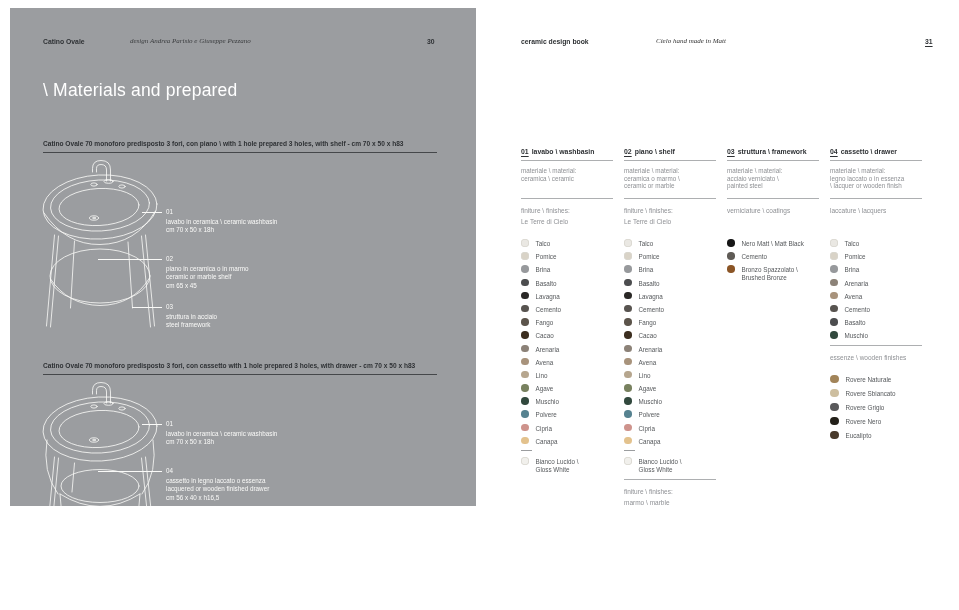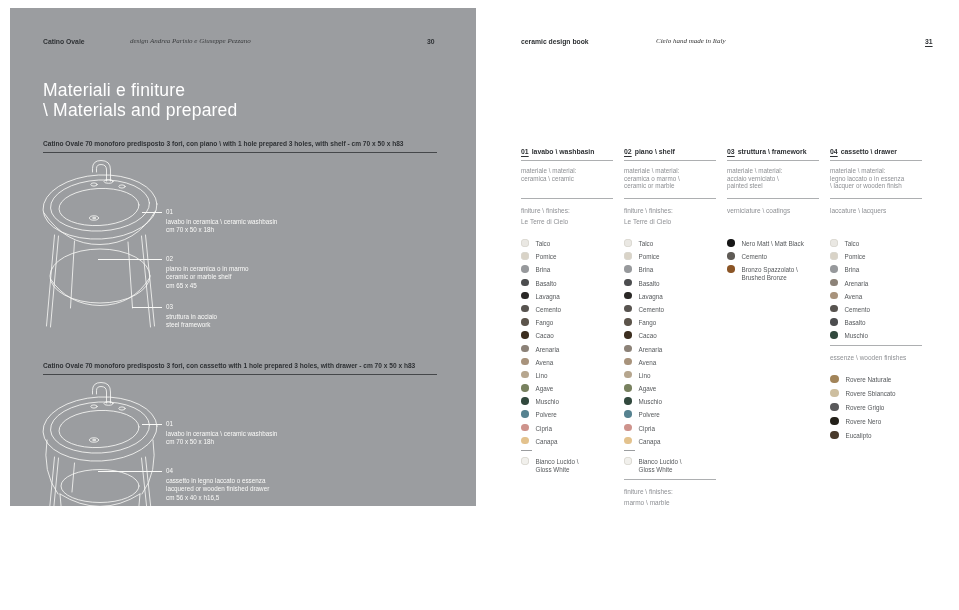--- a/index.html
+++ b/index.html
@@ -50,21 +50,20 @@
 
   <div class="abs page-left"></div>
 
   <div class="abs lp-head">
     <span class="abs lp-brand" style="left:0;top:0;">Catino Ovale</span>
     <span class="abs credit" style="left:87px;top:-1px;color:#3A3C3E;">design Andrea Parisio e Giuseppe Pezzano</span>
     <span class="abs pgnum" style="left:384px;top:0;">30</span>
   </div>
 
   <div class="abs lp-title">
-    <div>Materiali e finiture</div>
     <div>\ Materials and prepared</div>
   </div>
 
   <div class="abs caption cap1">Catino Ovale 70 monoforo predisposto 3 fori, con piano \ with 1 hole prepared 3 holes, with shelf - cm 70 x 50 x h83</div>
   <div class="abs caption cap2">Catino Ovale 70 monoforo predisposto 3 fori, con cassetto with 1 hole prepared 3 holes, with drawer - cm 70 x 50 x h83</div>
 
   <div class="abs sketch sk1">
     <svg width="125" height="190" viewBox="0 0 125 190">
       <g fill="none" stroke="#FBFBF9" stroke-width="0.8" stroke-linecap="round">
         <path d="M68.5 23 V12 Q68.5 6.5 63 6.5 Q58.5 6.5 58.5 10.5 V14"></path>
@@ -151,21 +150,21 @@
       <div class="anno" style="top: 515px;">
         <span class="anno-lead" style="width: 30px; left: -34px;"></span>
         <div class="anno-num">03</div>
         <div class="anno-line">struttura in acciaio</div>
         <div class="anno-line">steel framework</div>
       </div>
     </div>
 
   <div class="abs rp-head">
     <span class="abs rp-brand" style="left:0;top:0;">ceramic design book</span>
-    <span class="abs credit" style="left:135px;top:-1px;color:#333;">Cielo hand made in Italy</span>
+    <span class="abs credit" style="left:135px;top:-1px;color:#333;">Cielo hand made in Matt</span>
     <span class="abs pgnum" style="left:404px;top:0;text-decoration:underline;text-underline-offset:2px;">31</span>
   </div>
 
   <div id="columns">
       <div class="col" style="left: 521px;">
         <div class="col-head"><span class="col-num">01</span><span class="col-title">lavabo \ washbasin</span></div>
         <div class="mat">materiale \ material:<br>ceramica \ ceramic</div>
         <div class="fin">finiture \ finishes:<br>Le Terre di Cielo</div>
         <div class="sw-list">
           <div class="sw-row">

